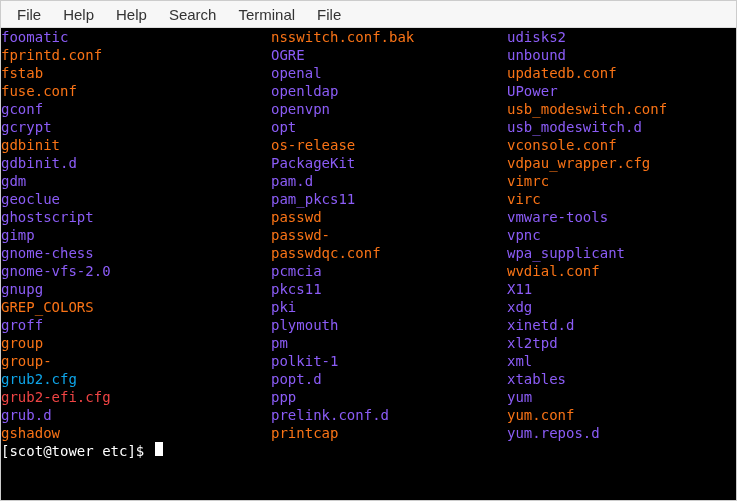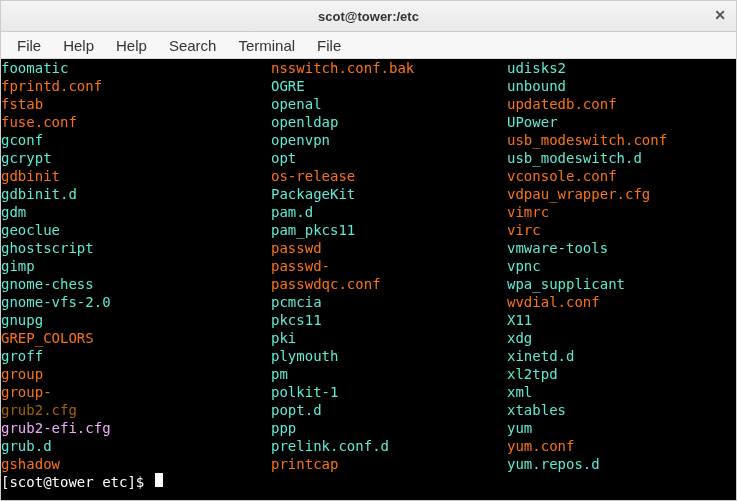--- a/index.html
+++ b/index.html
@@ -8,35 +8,31 @@
   .titlebar .title{flex:1;text-align:center;font-weight:bold;font-size:13px;color:#333}
   .titlebar .close{position:absolute;right:10px;top:6px;cursor:pointer;font-size:14px;color:#555;font-weight:bold}
   .menubar{height:26px;background:#f7f7f7;border-bottom:1px solid #ddd;display:flex;align-items:center;padding:0 6px;gap:2px}
   .menubar .item{padding:2px 10px;font-size:15px;color:#333;cursor:pointer;border-radius:2px}
   .terminal{flex:1;background:#000;color:#fff;font-family:"DejaVu Sans Mono","Courier New",monospace;font-size:14px;line-height:18px;padding:0;overflow:hidden;white-space:pre}
   .row{display:flex}
   .col{flex:0 0 auto}
   .c1{width:270px}
   .c2{width:236px}
   .c3{width:auto}
-  .blue{color:#5eead4}
-  .cyan{color:#a16207}
-  .red{color:#f0abfc}
+  .blue{color:#8b5cf6}
+  .cyan{color:#0ea5e9}
+  .red{color:#ef4444}
   .white{color:#f97316}
   .prompt{display:flex;align-items:flex-start}
   .cursor{display:inline-block;width:8px;height:14px;background:#fff;margin-left:2px;vertical-align:middle}
 </style>
 </head>
 <body>
 
 <div class="window">
-  <div class="titlebar">
-    <span class="title">scot@tower:/etc</span>
-    <span class="close">✕</span>
-  </div>
   <div class="menubar">
     <span class="item">File</span>
     <span class="item">Help</span>
     <span class="item">Help</span>
     <span class="item">Search</span>
     <span class="item">Terminal</span>
     <span class="item">File</span>
   </div>
   <div class="terminal" id="term"><div class="row"><span class="col c1 blue">foomatic</span><span class="col c2 white">nsswitch.conf.bak</span><span class="col c3 blue">udisks2</span></div><div class="row"><span class="col c1 white">fprintd.conf</span><span class="col c2 blue">OGRE</span><span class="col c3 blue">unbound</span></div><div class="row"><span class="col c1 white">fstab</span><span class="col c2 blue">openal</span><span class="col c3 white">updatedb.conf</span></div><div class="row"><span class="col c1 white">fuse.conf</span><span class="col c2 blue">openldap</span><span class="col c3 blue">UPower</span></div><div class="row"><span class="col c1 blue">gconf</span><span class="col c2 blue">openvpn</span><span class="col c3 white">usb_modeswitch.conf</span></div><div class="row"><span class="col c1 blue">gcrypt</span><span class="col c2 blue">opt</span><span class="col c3 blue">usb_modeswitch.d</span></div><div class="row"><span class="col c1 white">gdbinit</span><span class="col c2 white">os-release</span><span class="col c3 white">vconsole.conf</span></div><div class="row"><span class="col c1 blue">gdbinit.d</span><span class="col c2 blue">PackageKit</span><span class="col c3 white">vdpau_wrapper.cfg</span></div><div class="row"><span class="col c1 blue">gdm</span><span class="col c2 blue">pam.d</span><span class="col c3 white">vimrc</span></div><div class="row"><span class="col c1 blue">geoclue</span><span class="col c2 blue">pam_pkcs11</span><span class="col c3 white">virc</span></div><div class="row"><span class="col c1 blue">ghostscript</span><span class="col c2 white">passwd</span><span class="col c3 blue">vmware-tools</span></div><div class="row"><span class="col c1 blue">gimp</span><span class="col c2 white">passwd-</span><span class="col c3 blue">vpnc</span></div><div class="row"><span class="col c1 blue">gnome-chess</span><span class="col c2 white">passwdqc.conf</span><span class="col c3 blue">wpa_supplicant</span></div><div class="row"><span class="col c1 blue">gnome-vfs-2.0</span><span class="col c2 blue">pcmcia</span><span class="col c3 white">wvdial.conf</span></div><div class="row"><span class="col c1 blue">gnupg</span><span class="col c2 blue">pkcs11</span><span class="col c3 blue">X11</span></div><div class="row"><span class="col c1 white">GREP_COLORS</span><span class="col c2 blue">pki</span><span class="col c3 blue">xdg</span></div><div class="row"><span class="col c1 blue">groff</span><span class="col c2 blue">plymouth</span><span class="col c3 blue">xinetd.d</span></div><div class="row"><span class="col c1 white">group</span><span class="col c2 blue">pm</span><span class="col c3 blue">xl2tpd</span></div><div class="row"><span class="col c1 white">group-</span><span class="col c2 blue">polkit-1</span><span class="col c3 blue">xml</span></div><div class="row"><span class="col c1 cyan">grub2.cfg</span><span class="col c2 blue">popt.d</span><span class="col c3 blue">xtables</span></div><div class="row"><span class="col c1 red">grub2-efi.cfg</span><span class="col c2 blue">ppp</span><span class="col c3 blue">yum</span></div><div class="row"><span class="col c1 blue">grub.d</span><span class="col c2 blue">prelink.conf.d</span><span class="col c3 white">yum.conf</span></div><div class="row"><span class="col c1 white">gshadow</span><span class="col c2 white">printcap</span><span class="col c3 blue">yum.repos.d</span></div><div class="prompt"><span>[scot@tower etc]$ </span><span class="cursor"></span></div></div>
 </div>

